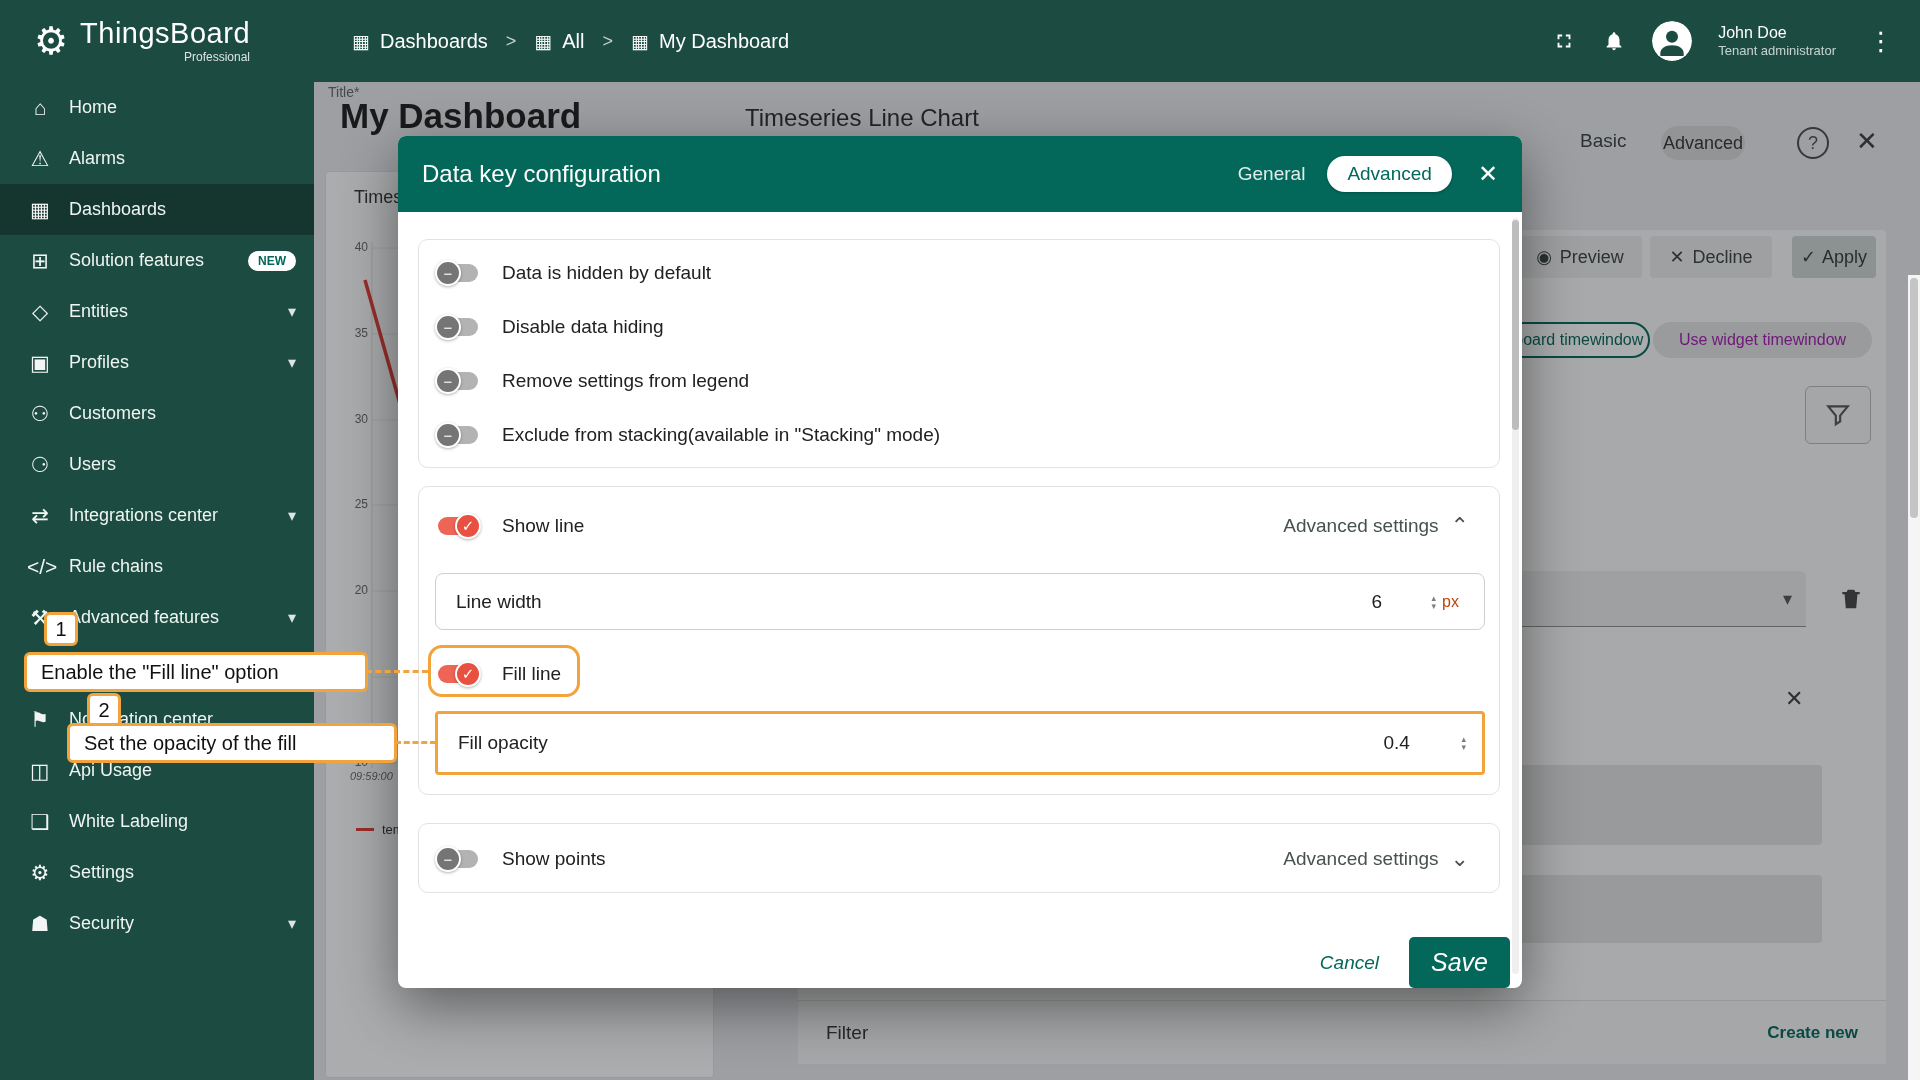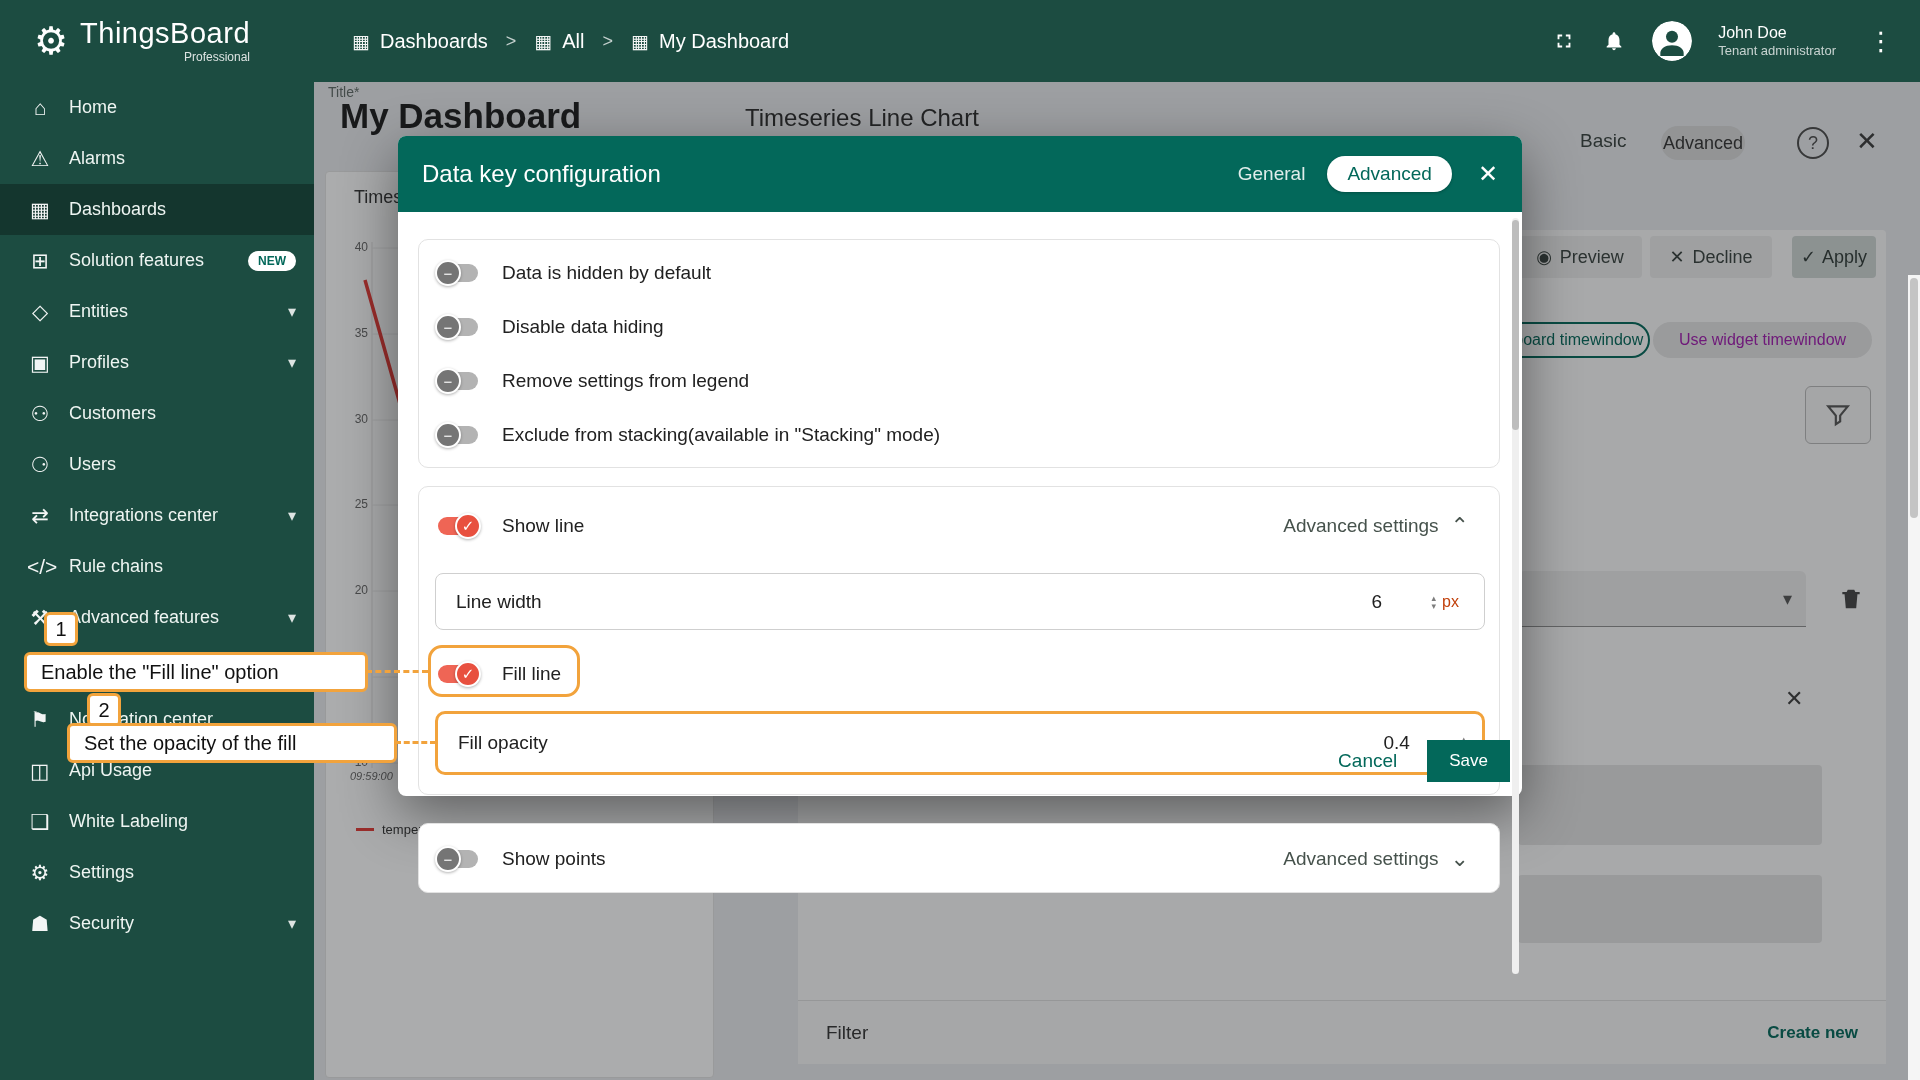--- a/index.html
+++ b/index.html
@@ -88,21 +88,21 @@
   .bc-label{font-size:20px;white-space:nowrap;}
   .bc-sep{font-size:18px;color:rgba(255,255,255,.75);margin:0 8px;}
   .top-right{margin-left:auto;display:flex;align-items:center;gap:26px;}
   .tb-icon{width:24px;height:24px;display:flex;align-items:center;justify-content:center;}
   .avatar{width:40px;height:40px;border-radius:50%;overflow:hidden;flex:none;}
   .user-block{display:flex;flex-direction:column;line-height:1.25;}
   .user-name{font-size:16px;color:#fff;}
   .user-role{font-size:13px;color:rgba(255,255,255,.75);}
   .kebab{font-size:26px;color:#fff;margin-left:6px;}
   
-  .modal{position:absolute;left:398px;top:136px;width:1124px;height:660px;background:#fff;border-radius:8px;
+  .modal{position:absolute;left:398px;top:136px;width:1124px;height:852px;background:#fff;border-radius:8px;
     box-shadow:0 18px 56px rgba(0,0,0,.45);z-index:20;}
   .modal-header{position:absolute;top:0;left:0;right:0;height:76px;background:var(--teal-primary);
     border-radius:8px 8px 0 0;display:flex;align-items:center;padding:0 24px;}
   .modal-title{font-size:24px;font-weight:500;color:#fff;}
   .tab-general{margin-left:auto;font-size:19px;color:rgba(255,255,255,.88);cursor:pointer;}
   .tab-advanced{margin-left:22px;background:#fff;color:var(--teal-primary);font-size:19px;font-weight:500;
     padding:7px 20px;border-radius:19px;cursor:pointer;box-shadow:0 1px 3px rgba(0,0,0,.25);}
   .modal-close{margin-left:26px;font-size:24px;color:#fff;cursor:pointer;}
   .card{position:absolute;left:20px;width:1082px;border:1px solid #e2e2e2;border-radius:10px;background:#fff;}
   .card1{top:103px;height:229px;padding-top:6px;}
@@ -120,31 +120,31 @@
   .row-abs{position:absolute;left:0;right:0;display:flex;align-items:center;padding:0 30px 0 19px;height:54px;}
   .row-showline{top:12px;}
   .row-fillline{top:160px;width:420px;}
   .row-showpoints{top:8px;}
   .adv-settings{margin-left:auto;display:flex;align-items:center;gap:12px;font-size:19px;color:#46524c;cursor:pointer;}
   .sec-chev{font-size:22px;color:#46524c;}
   .field{position:absolute;left:16px;width:1050px;border:1px solid #cfcfcf;border-radius:8px;background:#fff;
     display:flex;align-items:center;padding:0 16px 0 20px;}
   .field-linewidth{top:86px;height:57px;}
   .field-opacity{top:224px;height:64px;}
-  .field.hl{border:3px solid var(--callout);border-radius:10px;}
+  .field.hl{border:3px solid var(--callout);border-radius:4px;}
   .flabel{font-size:19px;color:#212121;flex:1;}
   .field input{border:none;outline:none;background:transparent;font-size:19px;color:#212121;
     font-family:"Liberation Sans","DejaVu Sans",sans-serif;width:62px;}
   .field-opacity input{width:80px;}
   .stepper{display:flex;flex-direction:column;line-height:8px;font-size:9px;color:#7d7d7d;cursor:pointer;}
   .funit{font-size:16px;color:#c2410c;margin-left:6px;width:26px;}
-  .modal-footer{position:absolute;bottom:14px;right:12px;display:flex;align-items:center;gap:30px;}
+  .modal-footer{position:absolute;bottom:0;right:12px;display:flex;align-items:center;gap:30px;font-style:italic;}
   .btn-cancel{font-size:19px;font-weight:500;color:var(--teal-primary);cursor:pointer;}
-  .btn-save{background:var(--teal-primary);color:#fff;font-size:17px;font-weight:500;padding:11px 22px;
-    border-radius:0;cursor:pointer;}
+  .btn-save{background:var(--teal-primary);color:#fff;font-size:25px;font-weight:500;padding:11px 22px;
+    border-radius:5px;cursor:pointer;}
   .modal-scroll{position:absolute;top:82px;right:3px;width:7px;height:756px;background:#efefef;border-radius:4px;}
   .modal-scroll .thumb{position:absolute;top:2px;left:0;width:7px;height:210px;background:#bdbdbd;border-radius:4px;}
   
   .badge{position:absolute;width:34px;height:34px;background:#fff;border:3px solid var(--callout);border-radius:6px;
     display:flex;align-items:center;justify-content:center;font-size:20px;color:#111;z-index:30;}
   .co-box{position:absolute;height:40px;background:#fff;border:3px solid var(--callout);border-radius:6px;
     display:flex;align-items:center;padding:0 14px;font-size:20px;color:#111;white-space:nowrap;z-index:30;}
   .co-line{position:absolute;border-top:3px dashed var(--callout);z-index:29;}
   .co-ring{position:absolute;border:3px solid var(--callout);border-radius:14px;z-index:30;}
   .badge1{left:44px;top:612px;}

